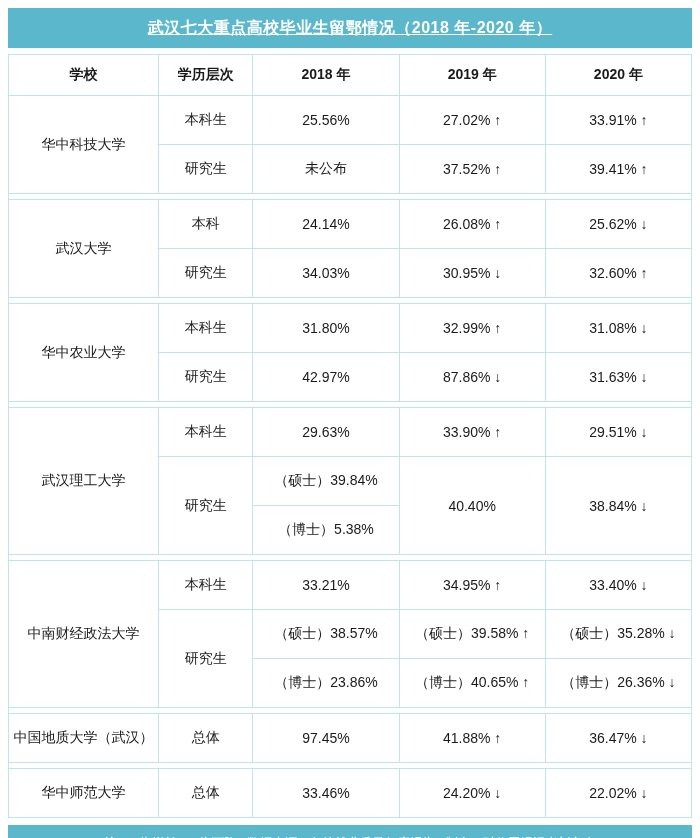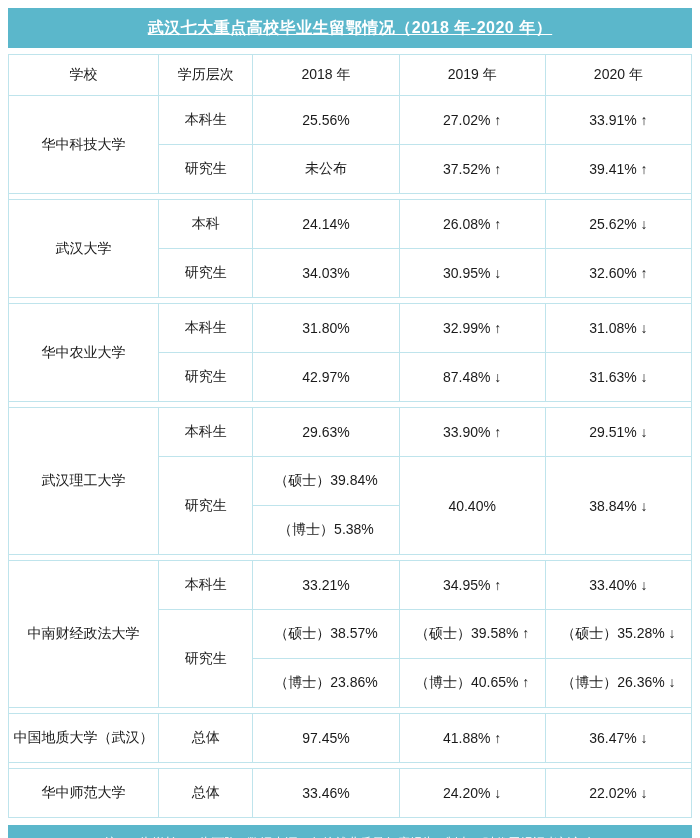--- a/index.html
+++ b/index.html
@@ -39,21 +39,21 @@
     border: 1px solid #bfe4ec;
     text-align: center;
     vertical-align: middle;
     font-size: 14px;
     color: #1a1a1a;
     background: #ffffff;
     padding: 0;
   }
   .head-row th {
     background: #d3eef4;
-    font-weight: normal;
+    font-weight: bold;
     height: 40px;
     font-size: 15px;
     color: #111111;
   }
   .school-cell {
     background: #ffffff;
     font-size: 14.5px;
     color: #111111;
     margin-left: 27px;
   }
@@ -154,21 +154,21 @@
       <tr>
         <td class="school-cell" rowspan="2">华中农业大学</td>
         <td class="level-cell">本科生</td>
         <td class="val-cell">31.80%</td>
         <td class="val-cell">32.99% ↑</td>
         <td class="val-cell">31.08% ↓</td>
       </tr>
       <tr>
         <td class="level-cell">研究生</td>
         <td class="val-cell">42.97%</td>
-        <td class="val-cell">87.48% ↓</td>
+        <td class="val-cell">87.86% ↓</td>
         <td class="val-cell">31.63% ↓</td>
       </tr>
       <tr class="sep-row">
           <td colspan="5"></td>
         </tr>
 
       <tr>
         <td class="school-cell" rowspan="3">武汉理工大学</td>
         <td class="level-cell">本科生</td>
         <td class="val-cell">29.63%</td>

